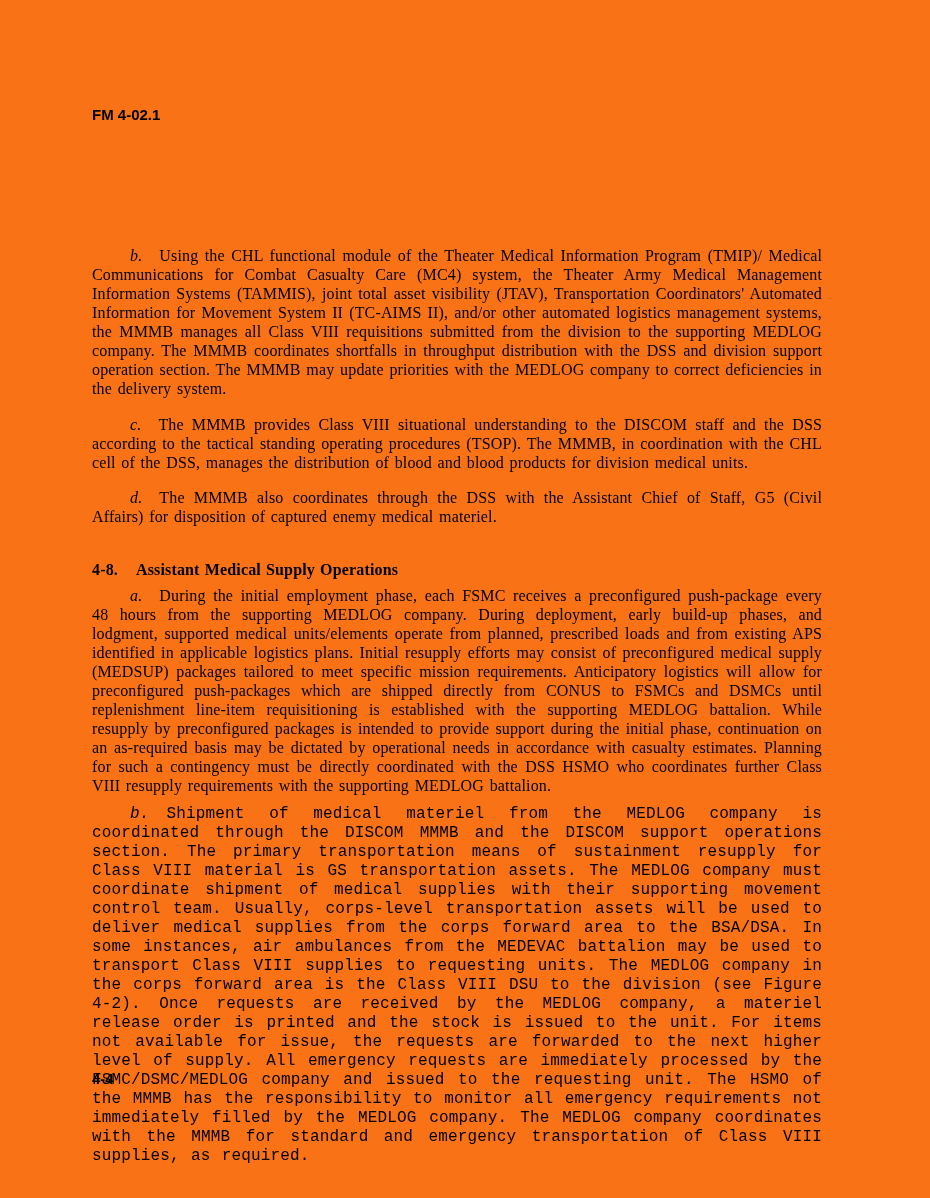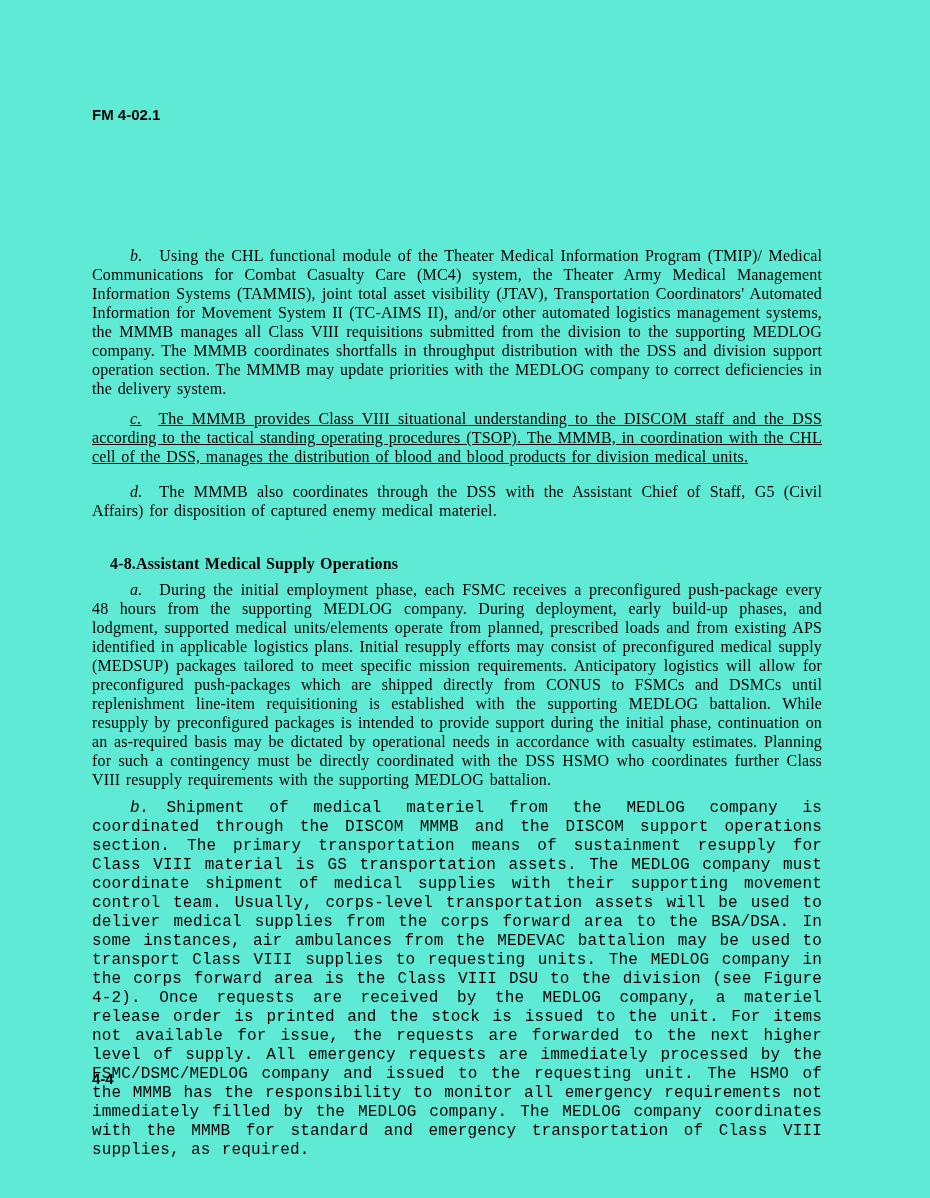--- a/index.html
+++ b/index.html
@@ -4,21 +4,21 @@
 <style>
   html, body {
     margin: 0;
     padding: 0;
     background: #ffffff;
   }
   .page {
     position: relative;
     width: 930px;
     height: 1198px;
-    background: #5eead4;
+    background: #f97316;
     overflow: hidden;
     color: #000000;
   }
   .page-header {
     position: absolute;
     left: 92px;
     top: 106px;
     font-family: "Liberation Sans", sans-serif;
     font-weight: bold;
     font-size: 15px;
@@ -38,37 +38,36 @@
     word-spacing: 1.5px;
   }
   .para {
     margin: 0;
     text-indent: 38px;
   }
   .para .plabel {
     font-style: italic;
     margin-right: 17px;
   }
-  .para-c  { margin-top: 11px; text-decoration: underline; }
+  .para-c  { margin-top: 17px; }
   .para-d  { margin-top: 16px; }
   .para-a  { margin-top: 7px; }
   .para-b2 { margin-top: 10px; font-family: Liberation Mono, monospace; }
   .section-heading {
     margin: 34px 0 0 0;
     font-family: "Liberation Serif", serif;
     font-size: 16px;
     font-weight: bold;
     text-align: left;
     letter-spacing: 0.15px;
     word-spacing: 1px;
   }
   .section-heading .sec-num {
     display: inline-block;
     width: 44px;
-    text-align: right;
   }
   .page-footer {
     position: absolute;
     left: 92px;
     top: 1070px;
     font-family: "Liberation Sans", sans-serif;
     font-weight: bold;
     font-size: 15px;
     color: #000000;
   }

